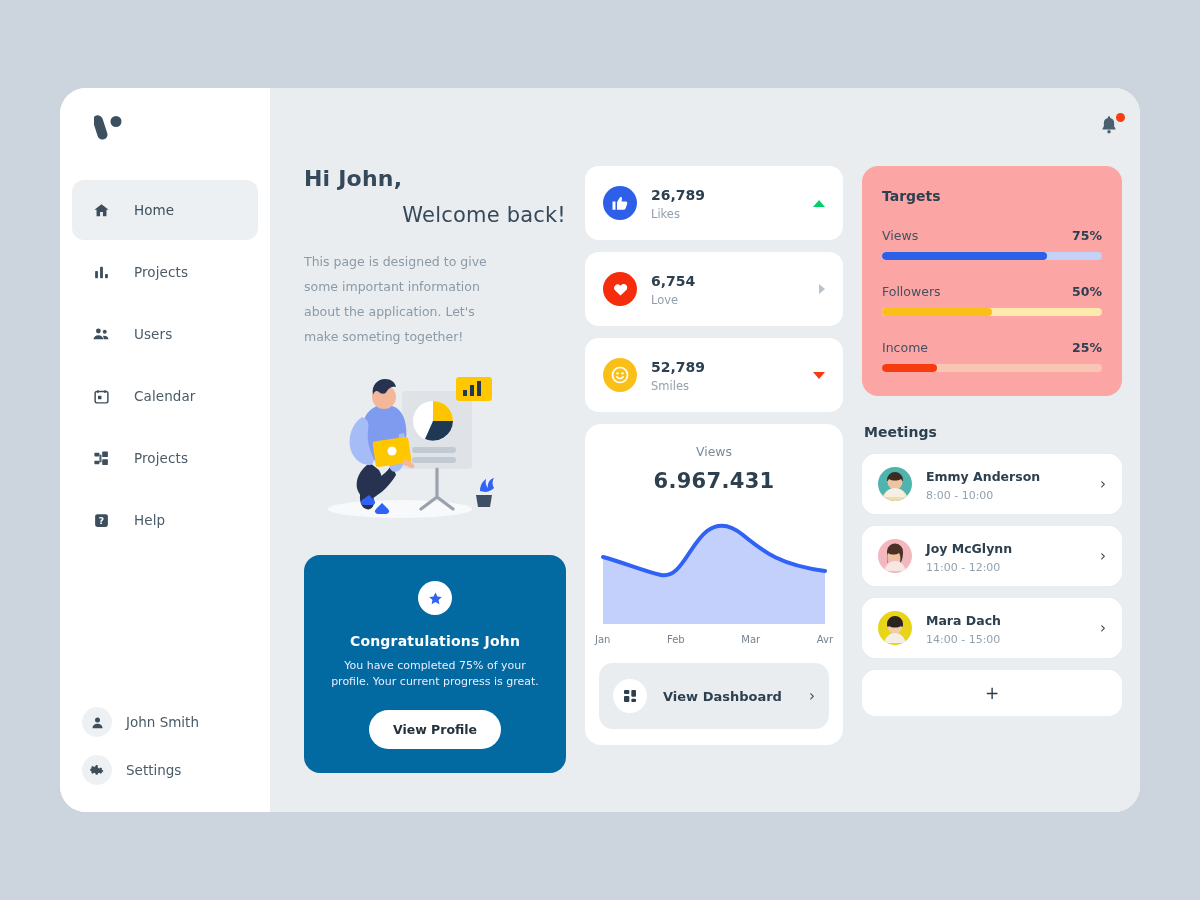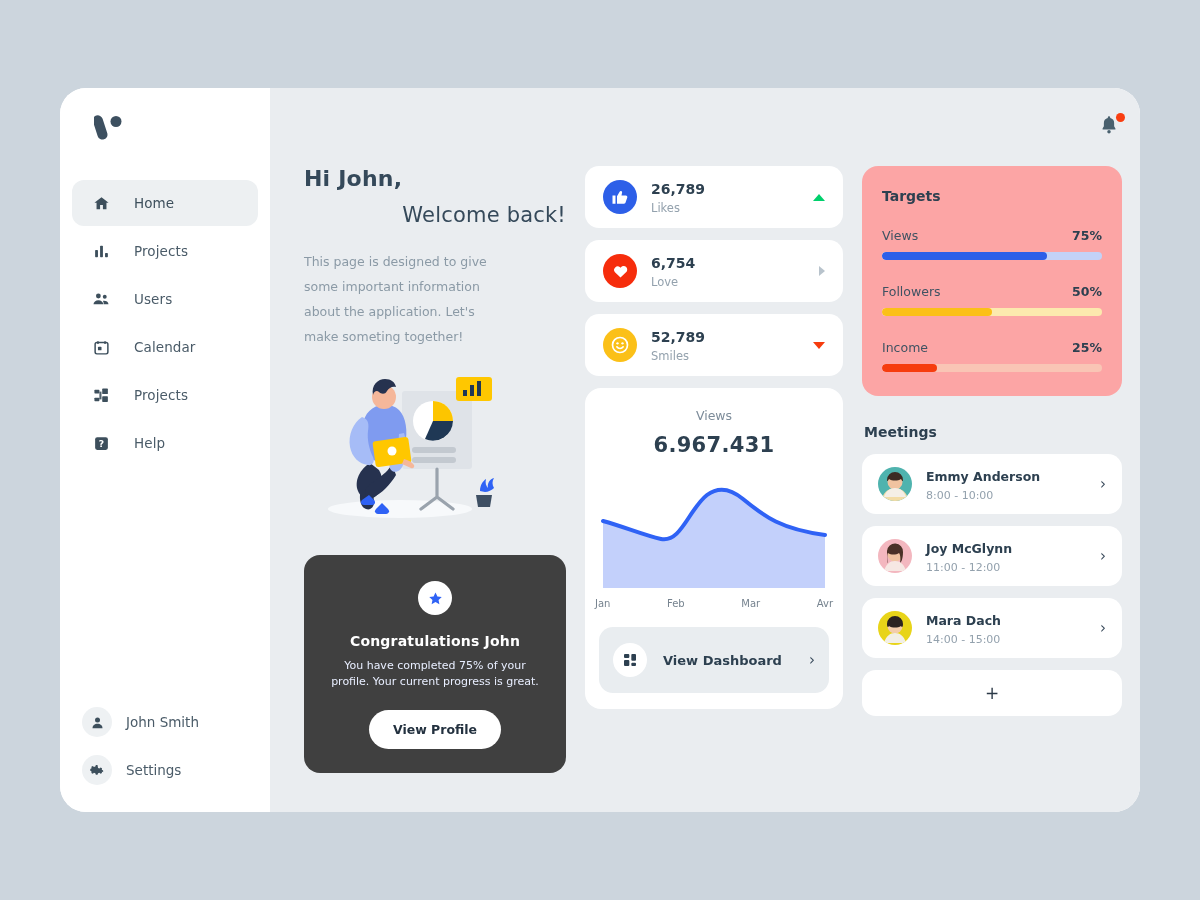--- a/index.html
+++ b/index.html
@@ -29,21 +29,21 @@
   }
   .logo {
     height: 78px;
     display: flex; align-items: center;
     padding-left: 22px;
   }
   .logo svg { display: block; }
   .nav { margin-top: 14px; }
   .nav-item {
     display: flex; align-items: center;
-    height: 46px;
+    height: 60px;
     border-radius: 12px;
     padding-left: 18px;
     margin-bottom: 2px;
     cursor: pointer;
   }
   .nav-item.active { background: #edf0f2; }
   .nav-icon {
     width: 22px; height: 22px;
     display: flex; align-items: center; justify-content: center;
     color: #3d4f5c;
@@ -125,21 +125,21 @@
     color: #8b9aa6;
     max-width: 200px;
   }
 
   
   .illus { margin-top: 14px; margin-left: -4px; }
 
   
   .congrats {
     margin-top: 28px;
-    background: #404040;
+    background: #0369a1;
     border-radius: 16px;
     padding: 26px 18px 24px;
     text-align: center;
     color: #fff;
   }
   .congrats-badge {
     width: 34px; height: 34px; border-radius: 50%;
     background: #fff;
     display: flex; align-items: center; justify-content: center;
     margin: 0 auto 18px;
@@ -161,21 +161,21 @@
     border-radius: 20px;
     padding: 12px 24px;
     cursor: pointer;
     font-family: inherit;
   }
 
   
   .stat-card {
     background: #fff;
     border-radius: 14px;
-    height: 62px;
+    height: 74px;
     display: flex; align-items: center;
     padding: 0 18px;
     margin-bottom: 12px;
     cursor: pointer;
   }
   .stat-icon {
     width: 34px; height: 34px; border-radius: 50%;
     display: flex; align-items: center; justify-content: center;
     color: #fff; flex: 0 0 34px;
   }

